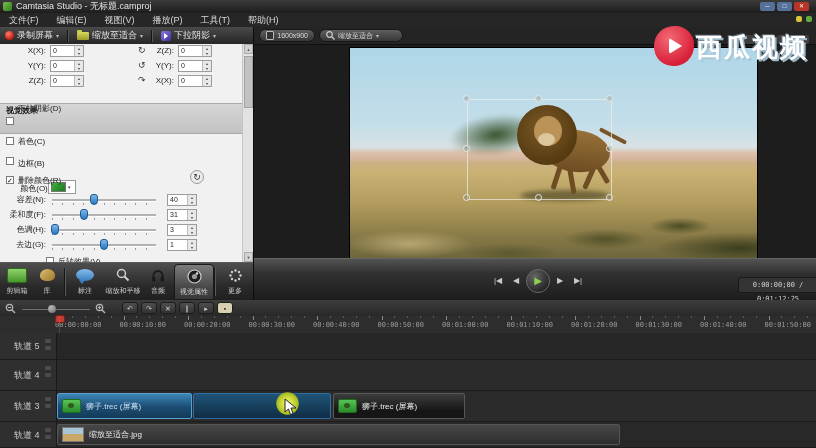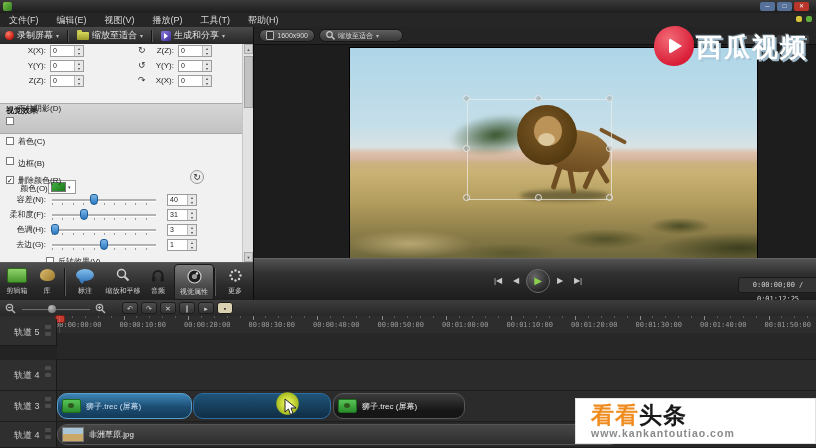--- a/index.html
+++ b/index.html
@@ -114,21 +114,21 @@
   .ruler{position:absolute;left:0;top:16px;width:816px;height:17px;background:#2d2d2d;border-bottom:1px solid #3e3e3e;}
   .rtick{position:absolute;top:0;width:1px;height:4px;background:#8a8a8a;}
   .rtick.minor{height:2px;background:#5a5a5a;}
   .rlabel{position:absolute;top:5px;font-family:"DejaVu Sans Mono",monospace;font-size:7px;color:#9a9a9a;white-space:nowrap;}
   .playhead{position:absolute;left:55px;top:15px;width:10px;height:8px;background:#c23b30;border:1px solid #7d1d15;border-radius:2px;box-sizing:border-box;}
   .ph-line{position:absolute;left:59px;top:16px;width:1px;height:132px;background:rgba(230,230,230,.14);}
   .trk-head{position:absolute;left:0;width:57px;background:#2f2f2f;border-right:1px solid #191919;border-bottom:1px solid #1c1c1c;box-sizing:border-box;color:#c9c9c9;font-size:9px;}
   .trk-head .tname{position:absolute;left:14px;top:50%;transform:translateY(-50%);}
   .trk-head .mini{position:absolute;left:45px;width:6px;height:4px;background:#4c4c4c;border-radius:1px;}
   .trk-row{position:absolute;left:57px;width:759px;border-bottom:1px solid #1c1c1c;box-sizing:border-box;}
-  .clip{position:absolute;border-radius:10px;box-sizing:border-box;display:flex;align-items:center;overflow:hidden;}
+  .clip{position:absolute;border-radius:2px;box-sizing:border-box;display:flex;align-items:center;overflow:hidden;}
   .clip.blue{background:linear-gradient(180deg,#3d86b8,#1c4c72 55%,#133a58);border:1px solid #5aa0cc;}
   .clip.blue-dark{background:linear-gradient(180deg,#1f5478,#102d45);border:1px solid #2d6da3;}
   .clip.dark{background:linear-gradient(180deg,#3c3c3c,#161616 70%);border:1px solid #585858;}
   .clip.gray{background:linear-gradient(180deg,#474747,#2e2e2e);border:1px solid #565656;}
   .clip .clabel{font-size:8px;margin-left:5px;white-space:nowrap;}
   .thumb-screen{width:17px;height:12px;margin-left:4px;flex:0 0 auto;background:linear-gradient(180deg,#57c457,#2b8c2b);border:1px solid #1d6f1d;border-radius:2px;position:relative;}
   .thumb-screen:after{content:"";position:absolute;left:5px;top:3px;width:6px;height:5px;background:rgba(40,70,20,.8);border-radius:50%;}
   .thumb-image{width:20px;height:13px;margin-left:4px;flex:0 0 auto;border:1px solid #777;
                background:linear-gradient(180deg,#a9c6d6 0 45%,#c9a868 45% 100%);}
   .cursor-glow{position:absolute;left:276px;top:92px;width:23px;height:23px;border-radius:50%;
@@ -145,20 +145,21 @@
   .kk-line{position:absolute;left:16px;top:2px;font-size:23px;font-weight:bold;letter-spacing:1px;white-space:nowrap;}
   .kk-url{position:absolute;left:16px;top:29px;font-size:10.5px;font-weight:bold;color:#8a8a8a;letter-spacing:1px;white-space:nowrap;}
 </style>
 </head>
 <body>
 
 <div id="root">
 
   <div class="abs titlebar">
     <span class="app-ico"></span>
+    <span>Camtasia Studio - 无标题.camproj</span>
   </div>
   <div class="abs winbtn" style="left:760px;background:#55719a;">─</div>
   <div class="abs winbtn" style="left:777px;background:#55719a;">□</div>
   <div class="abs winbtn" style="left:794px;background:#b8352a;">✕</div>
 
   <div class="abs menubar" id="menubar">
       <div class="menu-item">文件(F)</div>
       <div class="menu-item">编辑(E)</div>
       <div class="menu-item">视图(V)</div>
       <div class="menu-item">播放(P)</div>
@@ -176,21 +177,21 @@
     </div>
     <div class="tb-sep"></div>
     <div class="tb-btn">
       <span class="folder-ico"></span>
       <span>缩放至适合</span>
       <span class="caret">▾</span>
     </div>
     <div class="tb-sep"></div>
     <div class="tb-btn">
       <span class="produce-ico"></span>
-      <span>生成和分享</span>
+      <span>下拉阴影</span>
       <span class="caret">▾</span>
     </div>
   </div>
 
   <div class="abs preview">
     <div class="pv-strip">
       <div class="pv-btn" style="left:5px;width:56px;">
         <span class="disp-ico"></span>
         <span>1600x900</span>
       </div>
@@ -502,21 +503,21 @@
         <div class="rtick minor" style="left: 755.6px;"></div>
         <div class="rtick" style="left: 768.5px;"></div>
         <div class="rlabel" style="left: 764.5px;">00:01:50:00</div>
         <div class="rtick minor" style="left: 781.4px;"></div>
         <div class="rtick minor" style="left: 794.3px;"></div>
         <div class="rtick minor" style="left: 807.2px;"></div>
       </div>
     <div class="playhead"></div>
     <div class="ph-line"></div>
     <div id="tracks">
-        <div class="trk-head" style="top: 19px; height: 27px;">
+        <div class="trk-head" style="top: 33px; height: 27px;">
           <span class="tname">轨道 5</span>
           <div class="mini" style="top: 6px;"></div>
           <div class="mini" style="top: 13px;"></div>
         </div>
         <div class="trk-row" style="top: 33px; height: 27px; background: rgb(39, 39, 39);"></div>
         <div class="trk-head" style="top: 60px; height: 31px;">
           <span class="tname">轨道 4</span>
           <div class="mini" style="top: 6px;"></div>
           <div class="mini" style="top: 13px;"></div>
         </div>
@@ -537,33 +538,27 @@
           <div class="thumb-screen"></div>
           <span class="clabel" style="color: rgb(201, 224, 242);">狮子.trec (屏幕)</span>
         </div>
         <div class="clip blue-dark" style="left: 193px; top: 93px; width: 138px; height: 26px;"></div>
         <div class="clip dark" style="left: 333px; top: 93px; width: 132px; height: 26px;">
           <div class="thumb-screen"></div>
           <span class="clabel" style="color: rgb(234, 234, 234);">狮子.trec (屏幕)</span>
         </div>
         <div class="clip gray" style="left: 57px; top: 124px; width: 563px; height: 21px;">
           <div class="thumb-image"></div>
-          <span class="clabel" style="color: rgb(234, 234, 234);">非洲草原.jpg</span>
+          <span class="clabel" style="color: rgb(234, 234, 234);">缩放至适合.jpg</span>
         </div>
       </div>
     <div class="cursor-glow"></div>
     <svg class="abs" style="left:284px;top:98px;z-index:40;" width="14" height="18">
       <path d="M1 1 L1 14 L4.5 11 L6.5 16.5 L9 15.5 L7 10 L12 10 Z" fill="#fff" stroke="#222" stroke-width="1"></path>
     </svg>
   </div>
 
   <div class="abs xigua">
     <div class="xg-circle"></div>
     <div class="xg-text">西瓜视频</div>
   </div>
-  <div class="abs kankan">
-    <div class="kk-line">
-      <span id="kk1" style="color:#f08c1e;">看看</span><span id="kk2" style="color:#1a1a1a;">头条</span>
-    </div>
-    <div class="kk-url">www.kankantoutiao.com</div>
-  </div>
 
 </div>
 
 </body></html>

